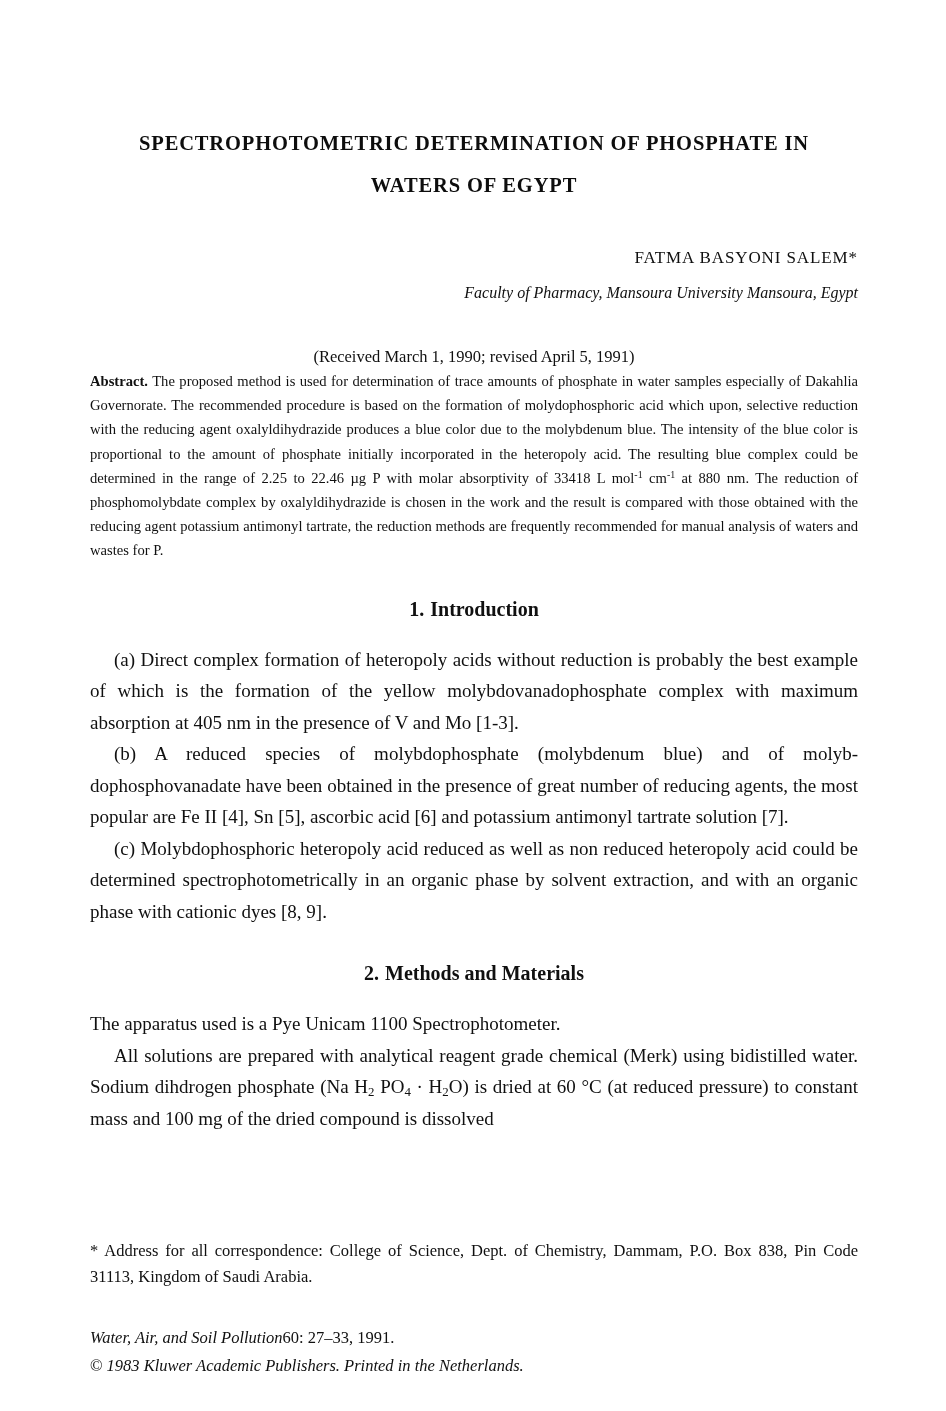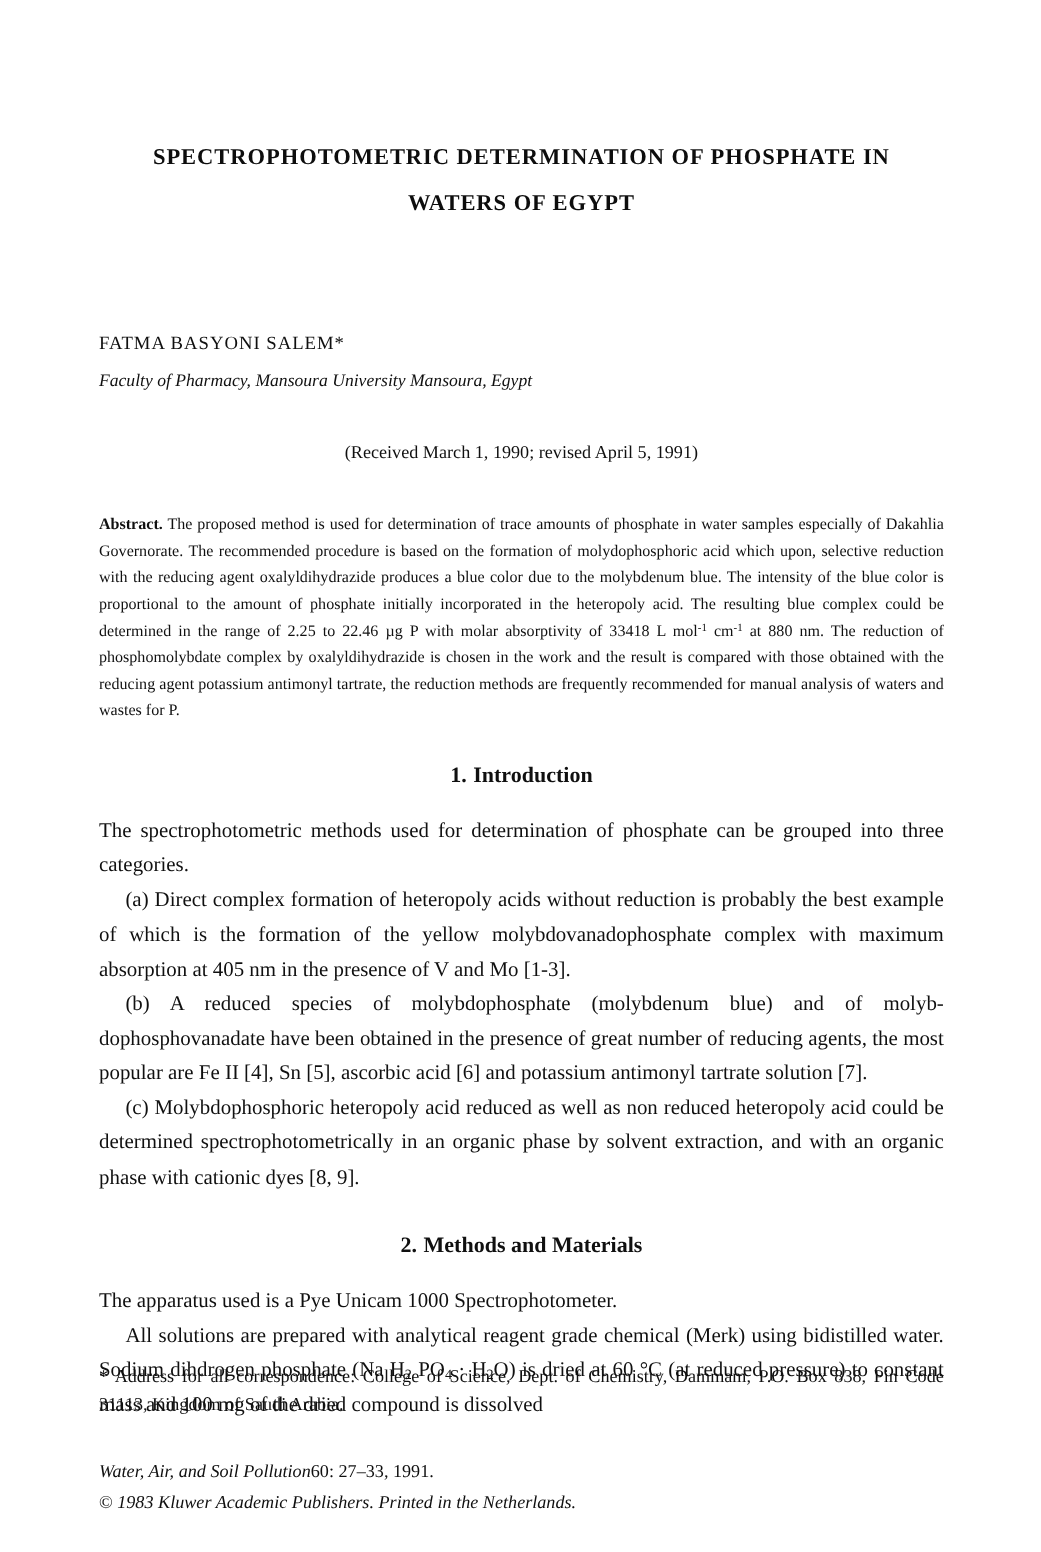--- a/index.html
+++ b/index.html
@@ -32,22 +32,22 @@
   .title-line {
     font-size: 20.5px;
     font-weight: bold;
     letter-spacing: 0.85px;
     line-height: 42px;
     color: #0d0d0d;
   }
 
   
   .author-block {
-    margin-top: 94px;
-    text-align: left;
+    margin-top: 40px;
+    text-align: right;
   }
   .author-name {
     font-size: 17px;
     letter-spacing: 0.9px;
     line-height: 24px;
   }
   .affiliation {
     font-size: 16px;
     font-style: italic;
     line-height: 24px;
@@ -55,21 +55,20 @@
   }
   .received {
     margin-top: 40px;
     text-align: center;
     font-size: 16.5px;
     line-height: 24px;
   }
 
   
   .abstract {
-    margin-top: 42px;
     font-size: 14.6px;
     line-height: 24.2px;
     text-align: justify;
     text-justify: inter-word;
     hyphens: none;
   }
   .abstract .lead {
     font-weight: bold;
   }
 
@@ -167,30 +166,29 @@
 
     <div class="abstract">
       <span class="lead">Abstract.</span>
       <span>The proposed method is used for determination of trace amounts of phosphate in water samples especially of Dakahlia Governorate. The recommended procedure is based on the formation of molydophosphoric acid which upon, selective reduction with the reducing agent oxalyldihydrazide produces a blue color due to the molybdenum blue. The intensity of the blue color is proportional to the amount of phosphate initially incorporated in the heteropoly acid. The resulting blue complex could be determined in the range of 2.25 to 22.46 µg P with molar absorptivity of 33418 L mol</span><sup class="sn">-1</sup><span> cm</span><sup class="sn">-1</sup><span> at 880 nm. The reduction of phosphomolybdate complex by oxalyldihydrazide is chosen in the work and the result is compared with those obtained with the reducing agent potassium antimonyl tartrate, the reduction methods are frequently recommended for manual analysis of waters and wastes for P.</span>
     </div>
 
     <div class="section-heading">
       <span class="num">1.</span><span>Introduction</span>
     </div>
 
-    <p class="body-p">The spectrophotometric methods used for determination of phosphate can be grouped into three categories.</p>
     <p class="body-p indent">(a) Direct complex formation of heteropoly acids without reduction is probably the best example of which is the formation of the yellow molybdovanadophosphate complex with maximum absorption at 405 nm in the presence of V and Mo [1-3].</p>
     <p class="body-p indent">(b) A reduced species of molybdophosphate (molybdenum blue) and of molyb-dophosphovanadate have been obtained in the presence of great number of reducing agents, the most popular are Fe II [4], Sn [5], ascorbic acid [6] and potassium antimonyl tartrate solution [7].</p>
     <p class="body-p indent">(c) Molybdophosphoric heteropoly acid reduced as well as non reduced heteropoly acid could be determined spectrophotometrically in an organic phase by solvent extraction, and with an organic phase with cationic dyes [8, 9].</p>
 
     <div class="section-heading">
       <span class="num">2.</span><span>Methods and Materials</span>
     </div>
 
-    <p class="body-p">The apparatus used is a Pye Unicam 1000 Spectrophotometer.</p>
+    <p class="body-p">The apparatus used is a Pye Unicam 1100 Spectrophotometer.</p>
 
     <p class="body-p indent"><span>All solutions are prepared with analytical reagent grade chemical (Merk) using bidistilled water. Sodium dihdrogen phosphate (Na H</span><sub class="sn">2</sub><span> PO</span><sub class="sn">4</sub><span> · H</span><sub class="sn">2</sub><span>O) is dried at 60 °C (at reduced pressure) to constant mass and 100 mg of the dried compound is dissolved</span></p>
 
   </div>
 
   <div class="footnote">* Address for all correspondence: College of Science, Dept. of Chemistry, Dammam, P.O. Box 838, Pin Code 31113, Kingdom of Saudi Arabia.</div>
 
   <div class="journal-footer">
     <div><span>Water, Air, and Soil Pollution</span><span class="vol">60</span><span class="plain">: 27–33, 1991.</span></div>
     <div class="copy-line"><span class="copy-sym">©</span><span>1983 Kluwer Academic Publishers. Printed in the Netherlands.</span></div>

